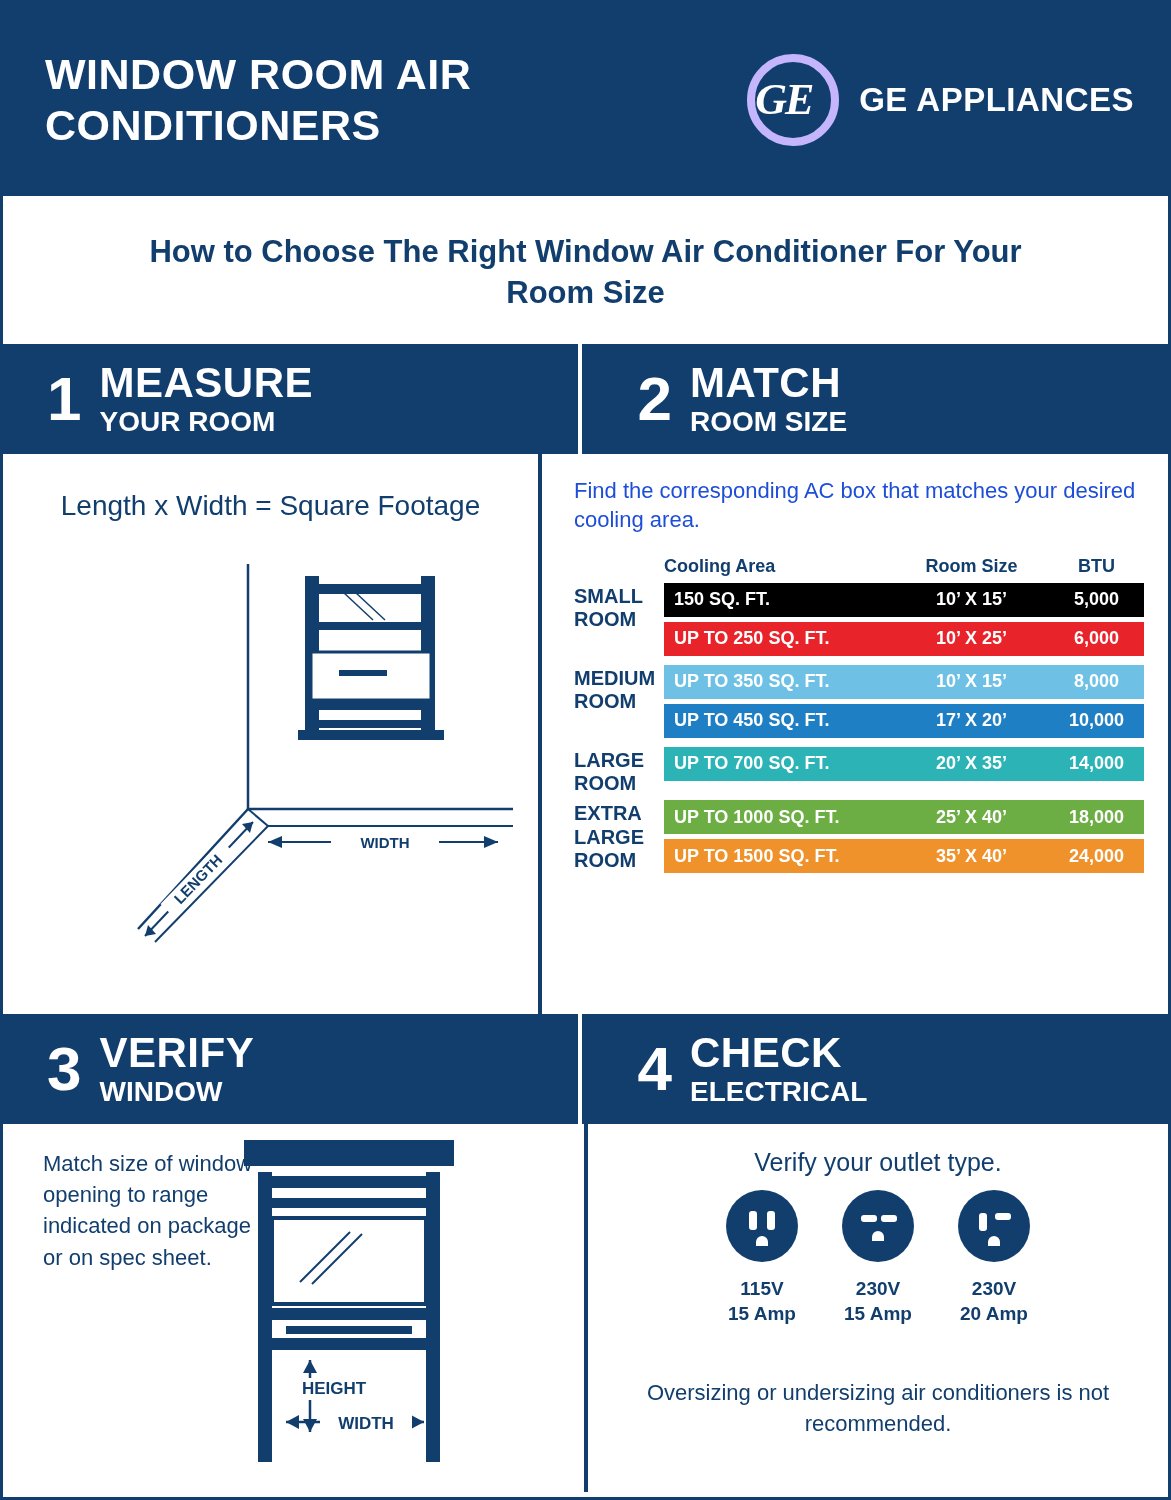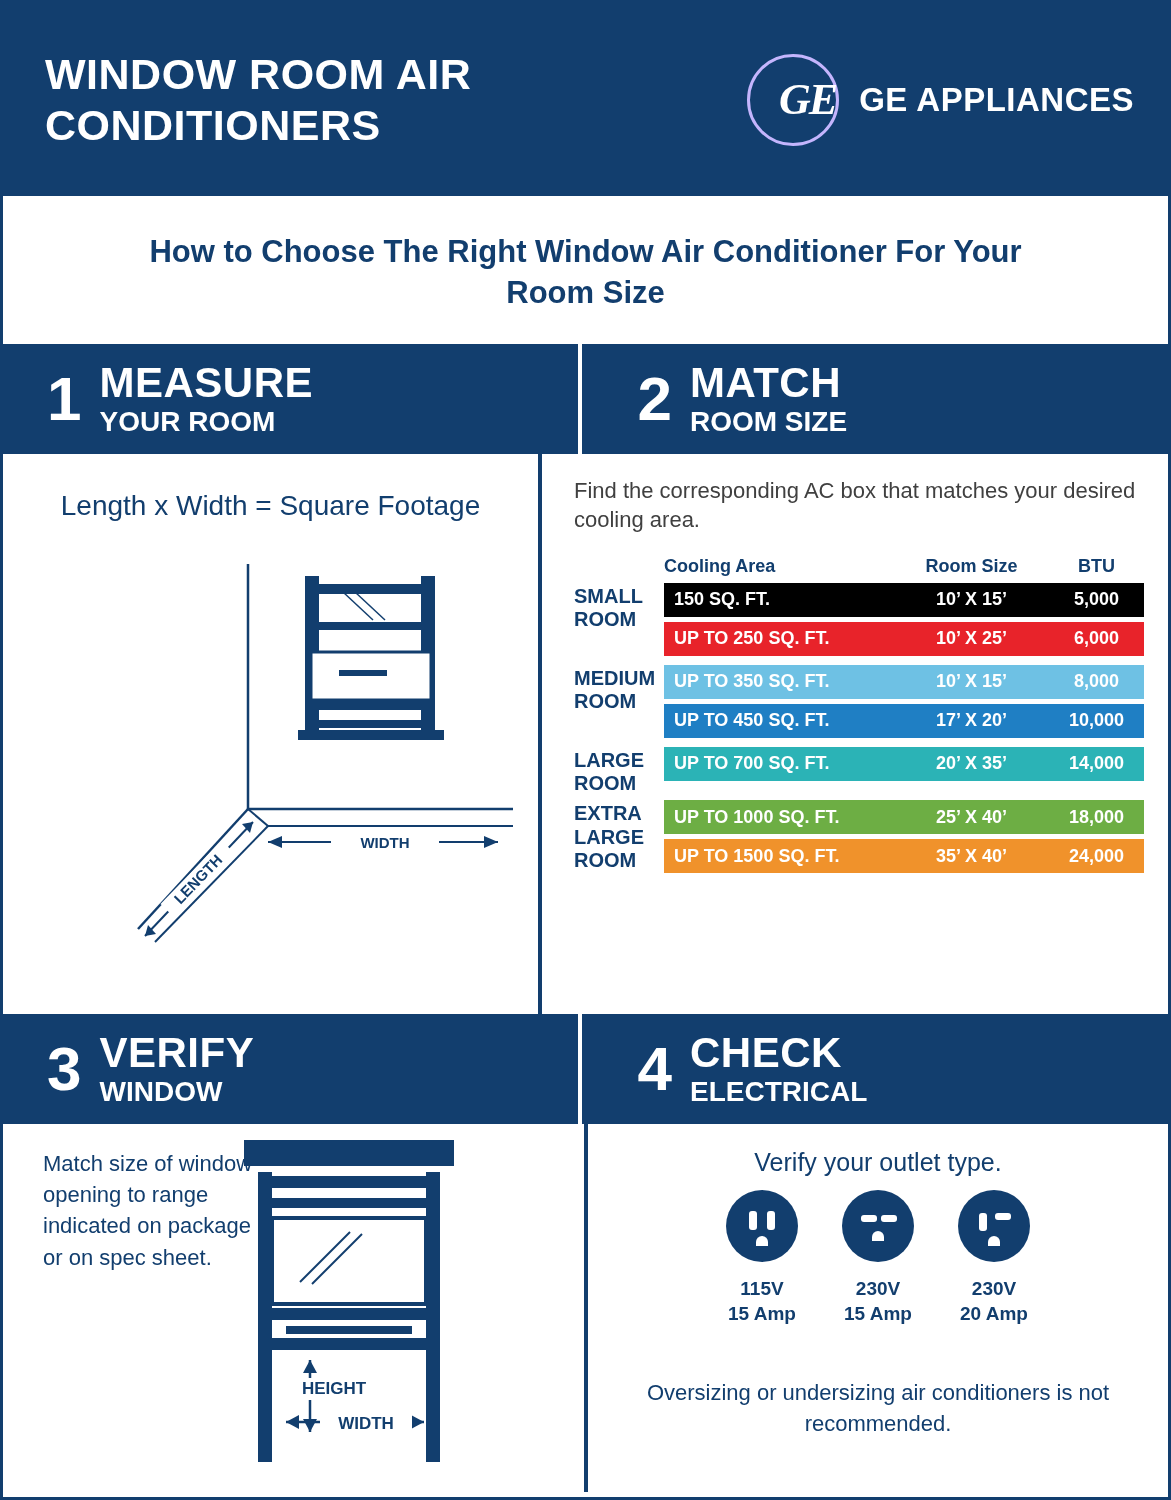--- a/index.html
+++ b/index.html
@@ -32,22 +32,22 @@
     color: #ffffff;
     font-size: 43px;
     font-weight: bold;
     line-height: 1.18;
     letter-spacing: 0.5px;
     max-width: 660px;
   }
   .ge-brand { display: flex; align-items: center; gap: 20px; }
   .ge-logo {
     width: 92px; height: 92px; border-radius: 50%;
-    border: 3px solid #c4b5fd;
-    display: flex; align-items: center; justify-content: flex-end;
+    border: 8px solid #c4b5fd;
+    display: flex; align-items: center; justify-content: flex-start;
     position: relative;
   }
   .ge-logo .ge-mono {
     font-family: "Liberation Serif", serif;
     font-style: italic;
     font-size: 44px;
     color: #ffffff;
     font-weight: bold;
     letter-spacing: -2px;
   }
@@ -104,21 +104,21 @@
   .formula {
     text-align: center;
     font-size: 28px;
     margin-top: 36px;
     color: #123E6E;
   }
 
   .find-text {
     font-size: 22px;
     line-height: 1.32;
-    color: #404040;
+    color: #1d4ed8;
     margin-bottom: 22px;
   }
 
   
   .tbl-head {
     display: flex;
     font-size: 18px;
     font-weight: bold;
     margin-left: 90px;
     margin-bottom: 6px;

